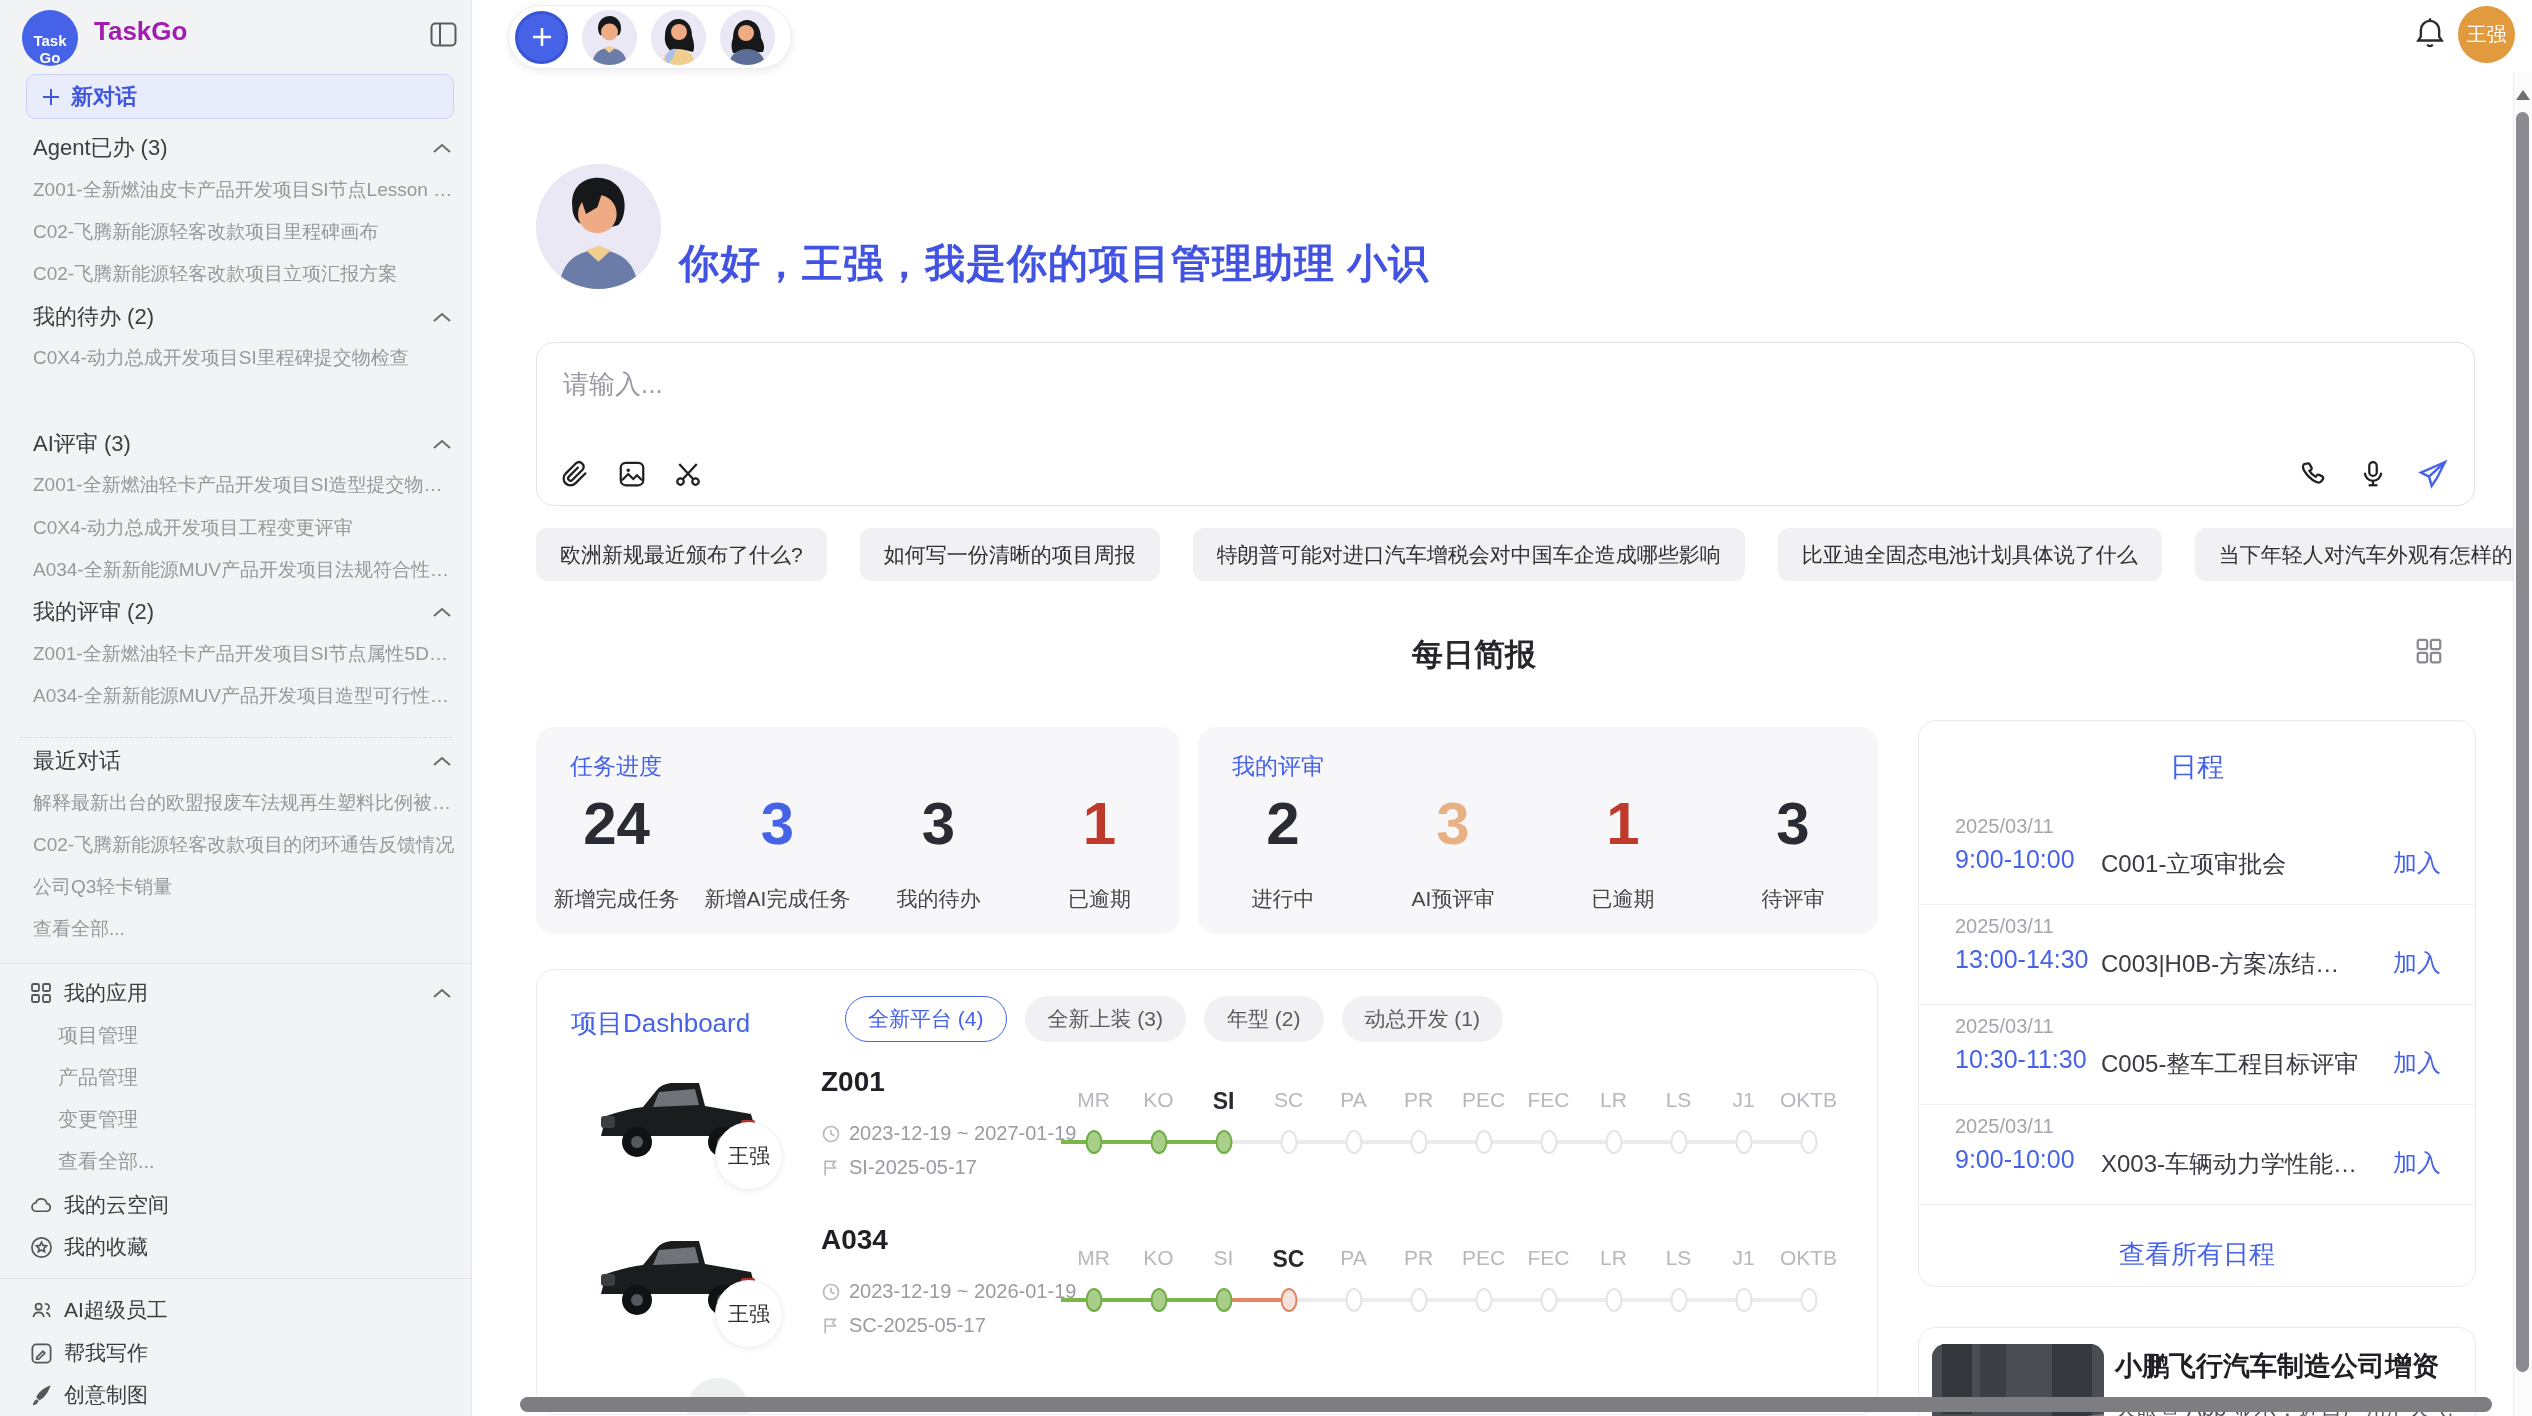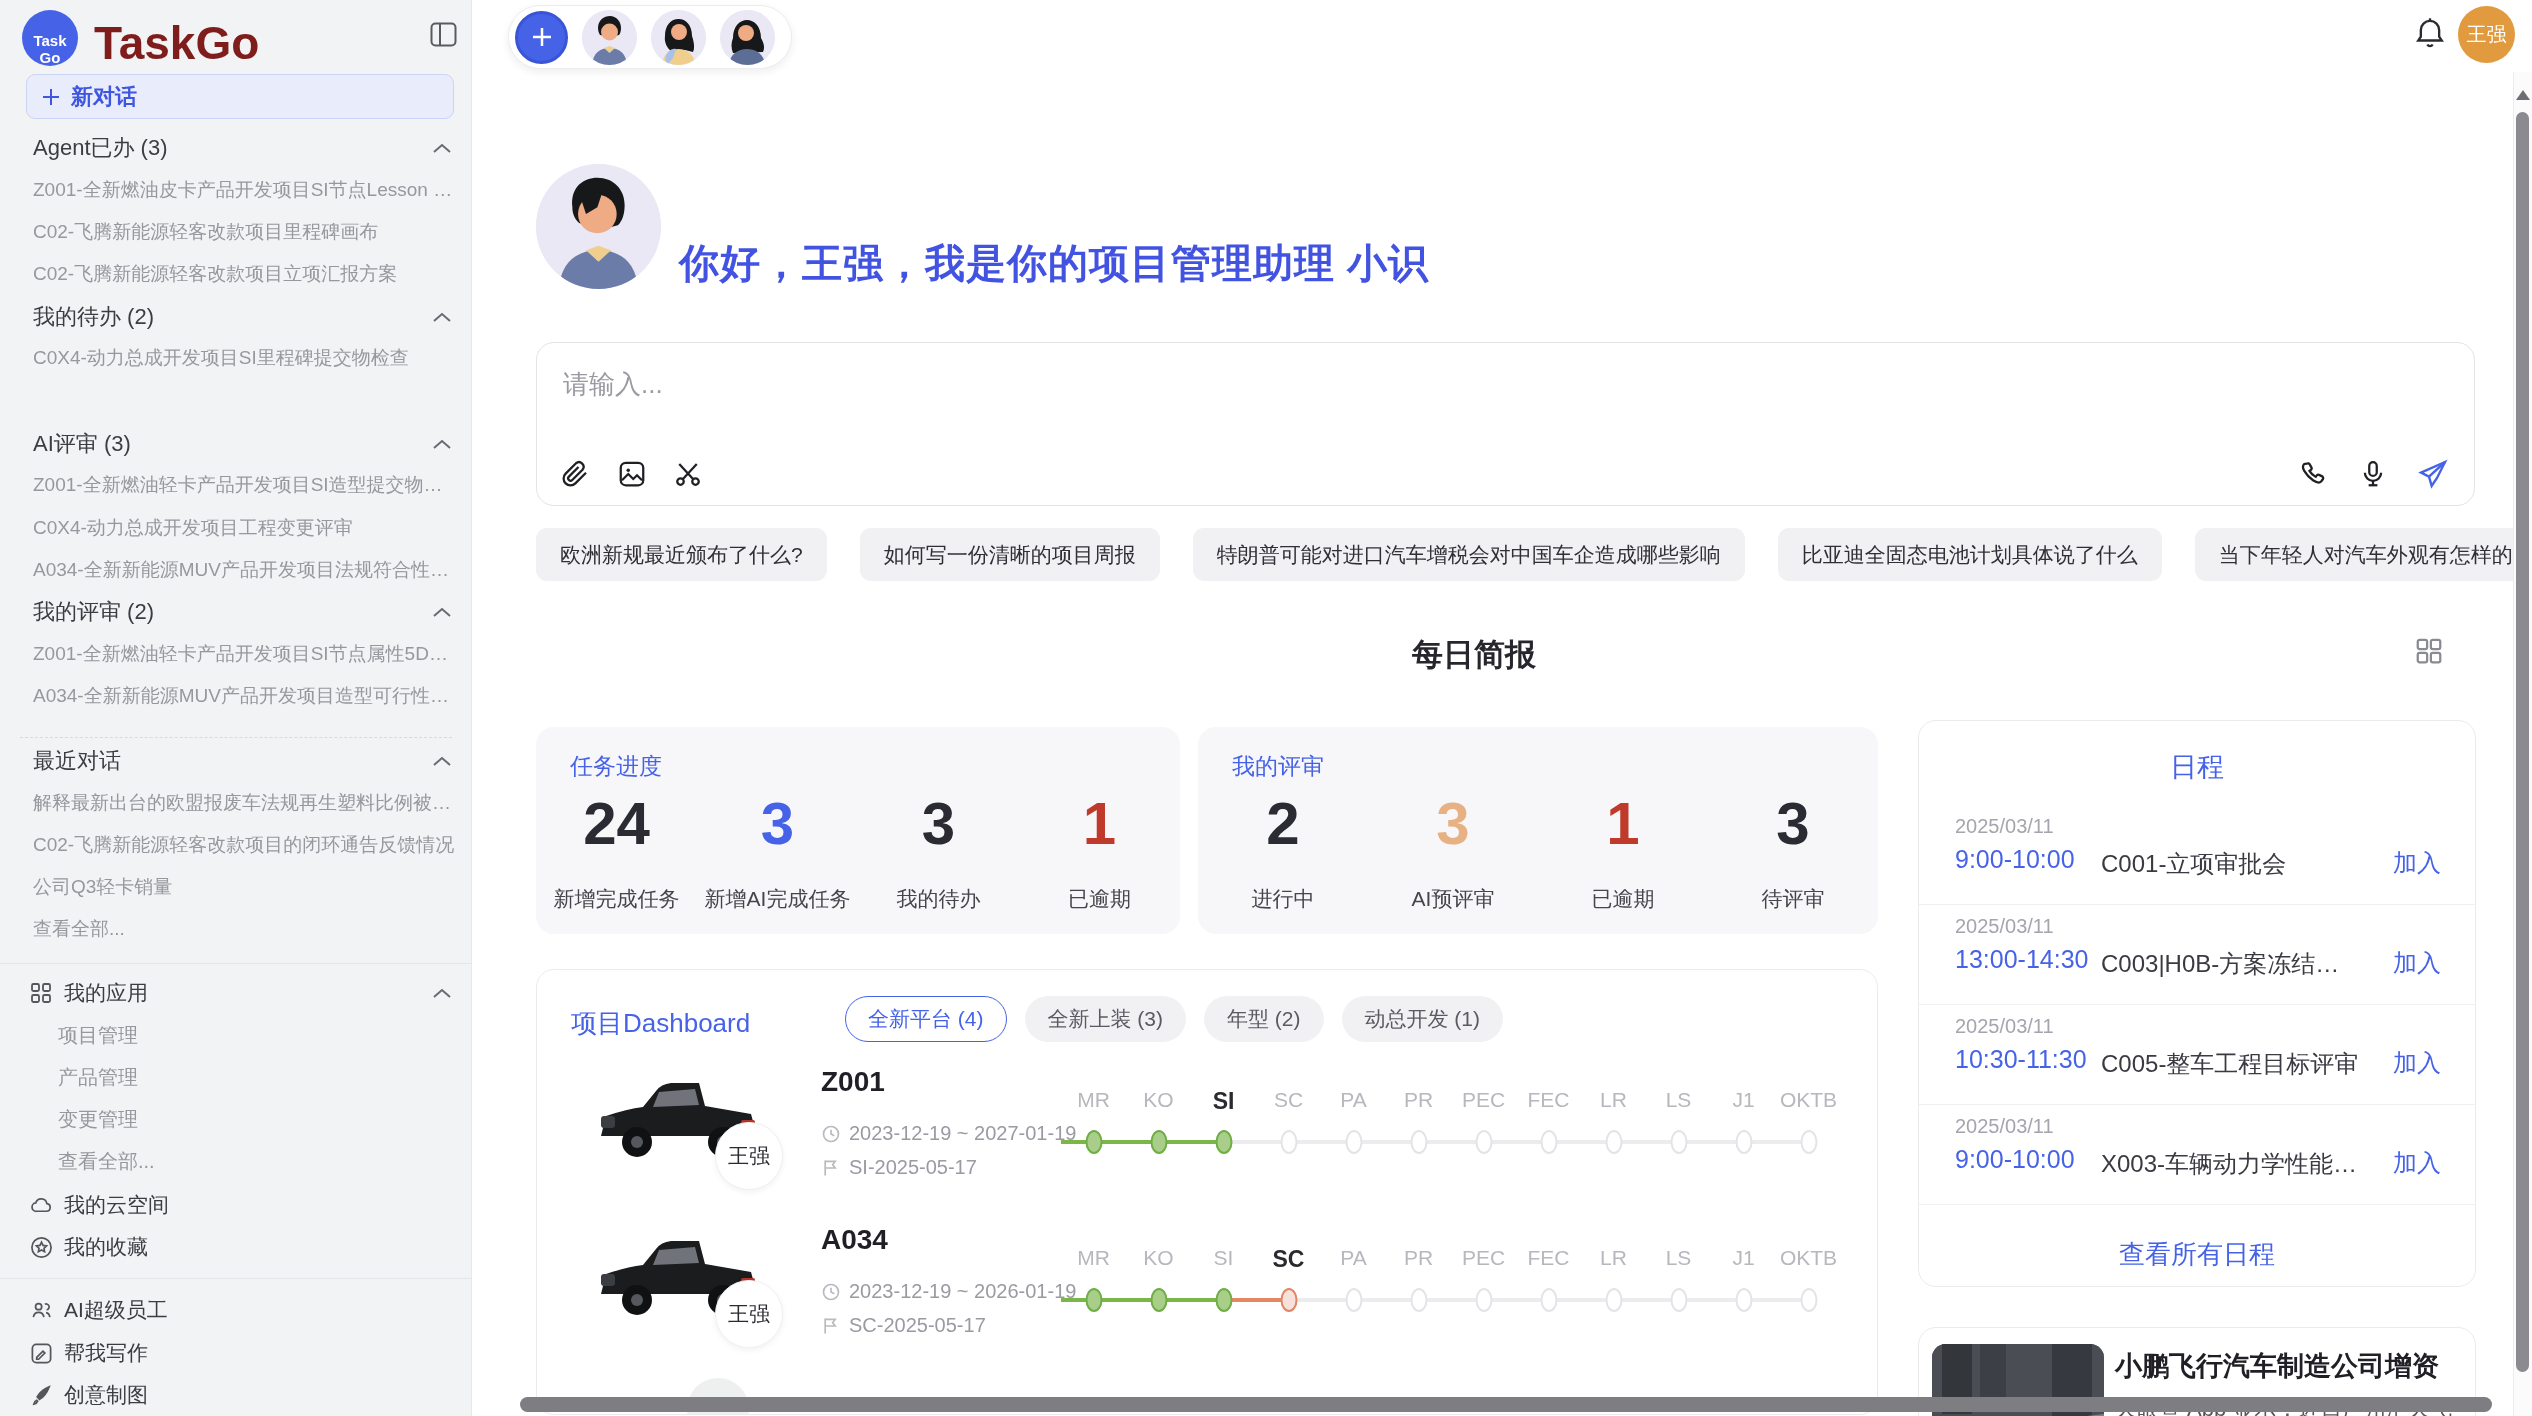--- a/index.html
+++ b/index.html
@@ -6,21 +6,21 @@
   html,body { width:2532px; height:1416px; overflow:hidden; background:#fff;
     font-family:"Liberation Sans","DejaVu Sans",sans-serif; }
   .abs { position:absolute; }
   #page { position:relative; width:2532px; height:1416px; }
 
   
   #sidebar { left:0; top:0; width:472px; height:1416px; background:#f2f3f5; border-right:1px solid #e7e7ec; }
   .logo-circle { left:22px; top:10px; width:56px; height:56px; border-radius:50%; background:#4663e8;
     color:#fff; display:flex; flex-direction:column; align-items:center; justify-content:flex-end;
     font-size:15px; font-weight:700; line-height:17px; }
-  .app-title { left:94px; top:16px; font-size:46px; font-weight:700; color:#7f1d1d; }
+  .app-title { left:94px; top:16px; font-size:26px; font-weight:700; color:#a21caf; }
   .collapse-ic { left:430px; top:22px; width:27px; height:25px; color:#5a5a62; }
   .newchat { left:26px; top:74px; width:428px; height:45px; background:#e9ecfb; border:1px solid #ccd4f5;
     border-radius:9px; display:flex; align-items:center; padding-left:14px; gap:10px;
     color:#3f56e0; font-size:22px; font-weight:600; cursor:pointer; }
   .sb-row { left:33px; width:426px; height:42px; line-height:42px; white-space:nowrap;
     overflow:hidden; text-overflow:ellipsis; }
   .sb-head { font-size:22px; color:#3c3c43; font-weight:500; width:380px; }
   .sb-item { font-size:19px; color:#97979e; cursor:pointer; }
   .sb-chev { left:432px; width:22px; height:42px; color:#6a6a72; display:flex; align-items:center; }
   .sb-div { left:0px; width:472px; border-top:1px solid #e4e4e9; }

